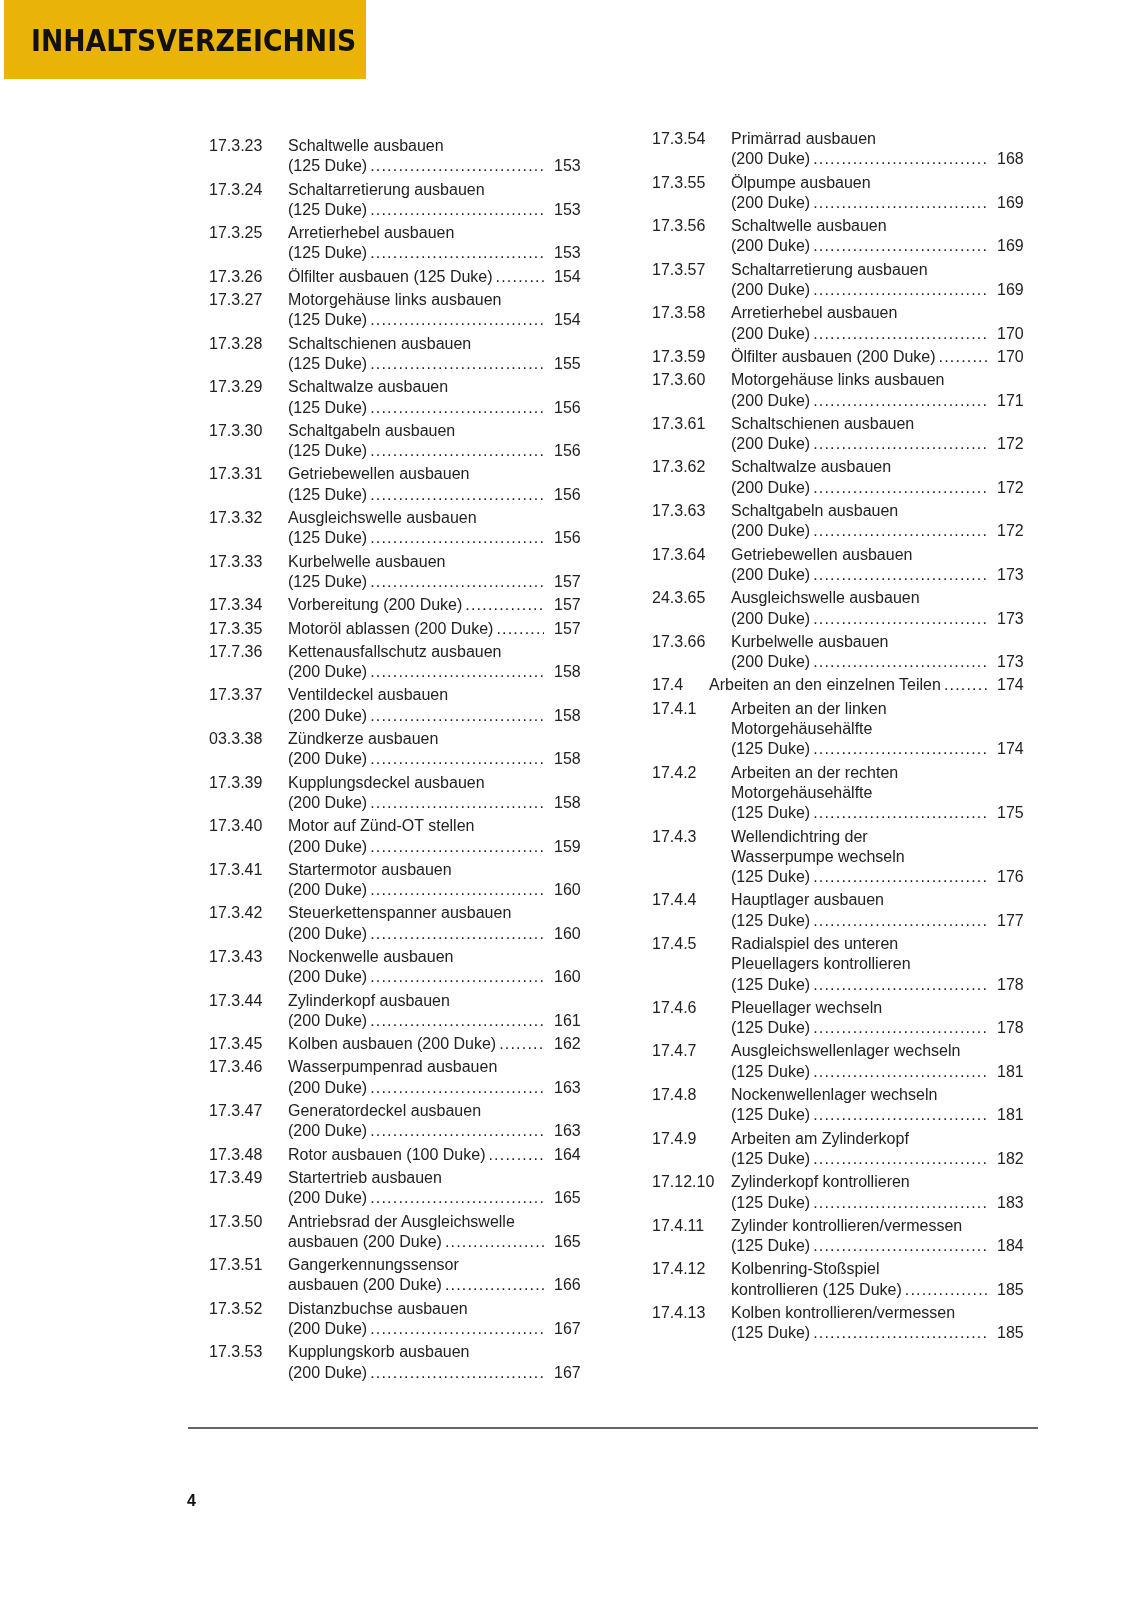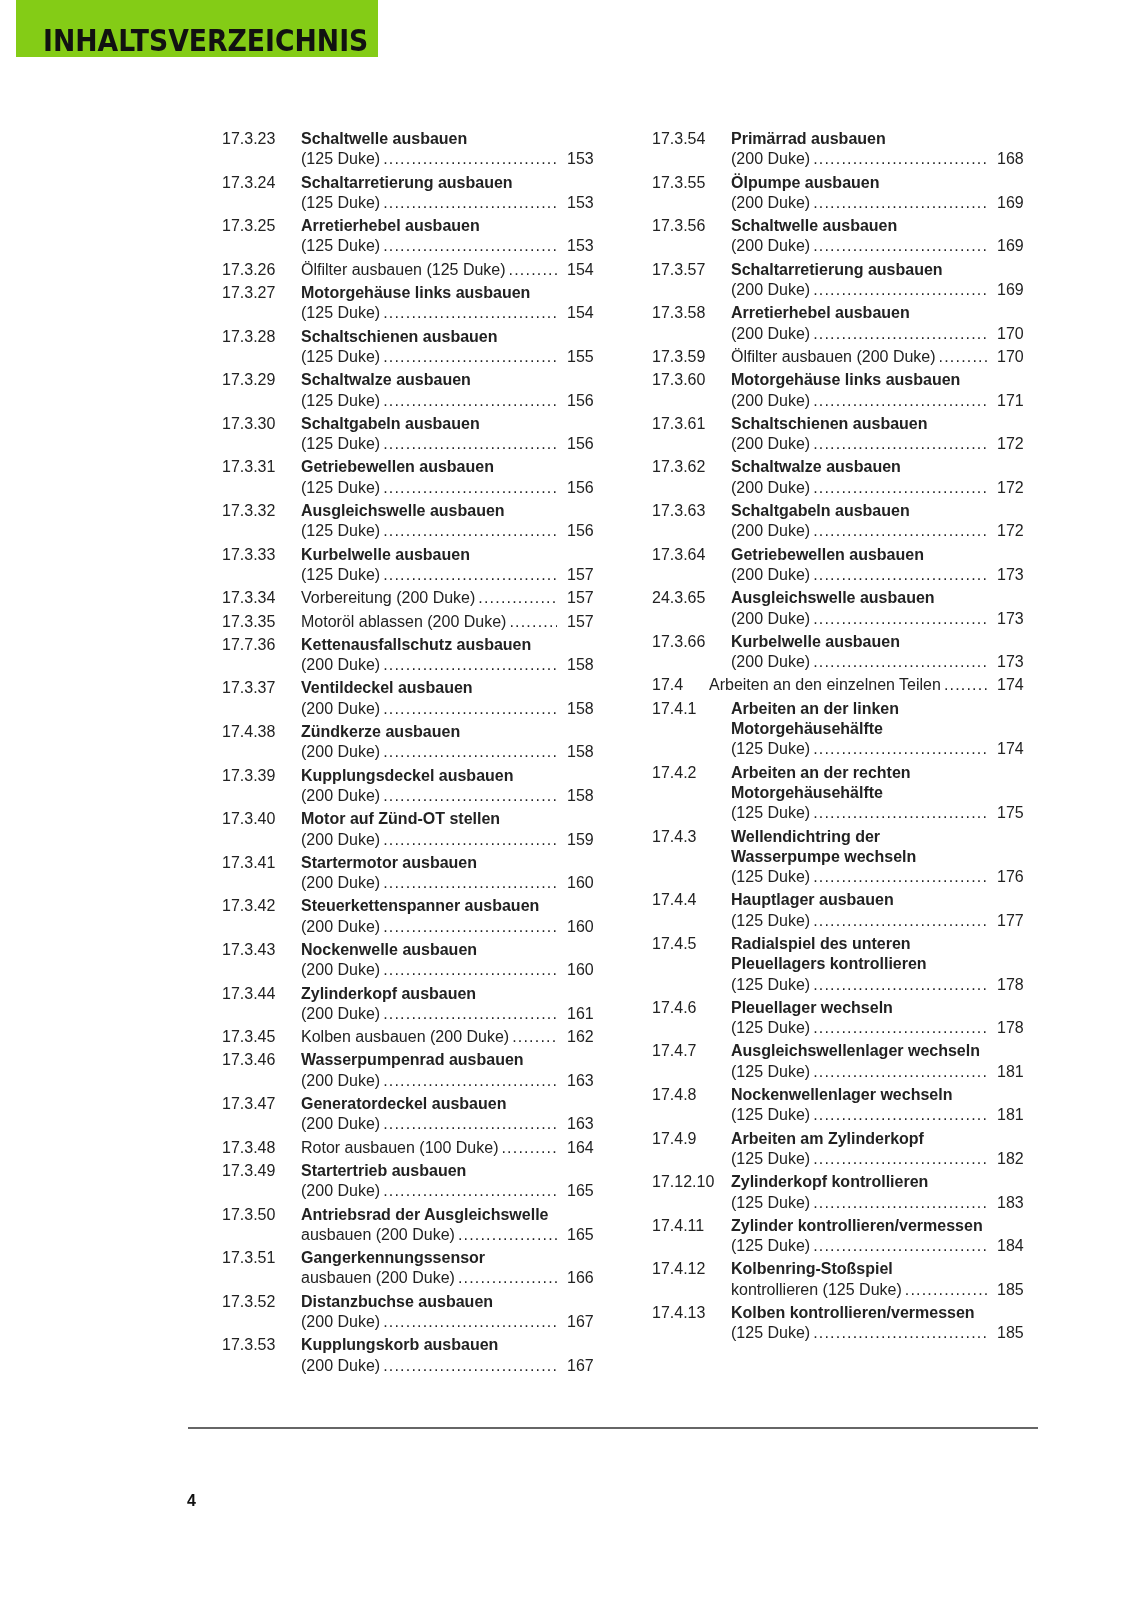--- a/index.html
+++ b/index.html
@@ -1,26 +1,26 @@
 <!DOCTYPE html>
 <html><head>
 <meta charset="utf-8">
 <style>
   html,body{margin:0;padding:0;background:#fff;}
   body{width:1130px;height:1600px;position:relative;overflow:hidden;font-family:"Liberation Sans","DejaVu Sans",sans-serif;color:#222;}
-  .header{position:absolute;left:16px;top:0;width:362px;height:57px;background:#84cc16;}
+  .header{position:absolute;left:4px;top:0;width:362px;height:79px;background:#eab308;}
   .header-title{position:absolute;left:27px;top:22px;font-family:"DejaVu Sans",sans-serif;font-weight:bold;font-size:31px;letter-spacing:0px;color:#111;transform:scaleX(0.86);transform-origin:left top;white-space:nowrap;}
   .col{position:absolute;top:129px;font-size:16px;line-height:20.3px;}
-  .col.left{left:222px;width:375px;}
+  .col.left{left:209px;width:375px;margin-top:7px;}
   .col.right{left:652px;width:375px;}
   .entry{position:relative;margin-bottom:3px;}
   .num{position:absolute;left:0;top:0;white-space:nowrap;}
   .body{margin-left:79px;position:relative;}
   .entry.l2 .body{margin-left:57px;}
-  .line{display:block;white-space:nowrap;overflow:hidden;position:relative;font-weight:bold;}
+  .line{display:block;white-space:nowrap;overflow:hidden;position:relative;}
   .last{display:flex;align-items:baseline;}
   .last .t{white-space:nowrap;text-align:center;}
   .last .dots{flex:1;overflow:hidden;white-space:nowrap;margin:0 4px 0 3px;letter-spacing:1.2px;}
   .last .pg{width:30px;text-align:left;margin-left:6px;}
   .rule{position:absolute;left:188px;top:1427px;width:850px;height:2px;background:#666;}
   .pagenum{position:absolute;left:187px;top:1492px;font-size:16px;font-weight:bold;color:#111;}
 </style>
 </head>
 <body>
 
@@ -185,21 +185,21 @@
       <div class="body">
         <span class="line">Ventildeckel ausbauen</span>
         <div class="last">
           <span class="t">(200 Duke)</span>
           <span class="dots">........................................................................................................................</span>
           <span class="pg">158</span>
         </div>
       </div>
     </div>
     <div class="entry">
-      <span class="num">17.4.38</span>
+      <span class="num">03.3.38</span>
       <div class="body">
         <span class="line">Zündkerze ausbauen</span>
         <div class="last">
           <span class="t">(200 Duke)</span>
           <span class="dots">........................................................................................................................</span>
           <span class="pg">158</span>
         </div>
       </div>
     </div>
     <div class="entry">

